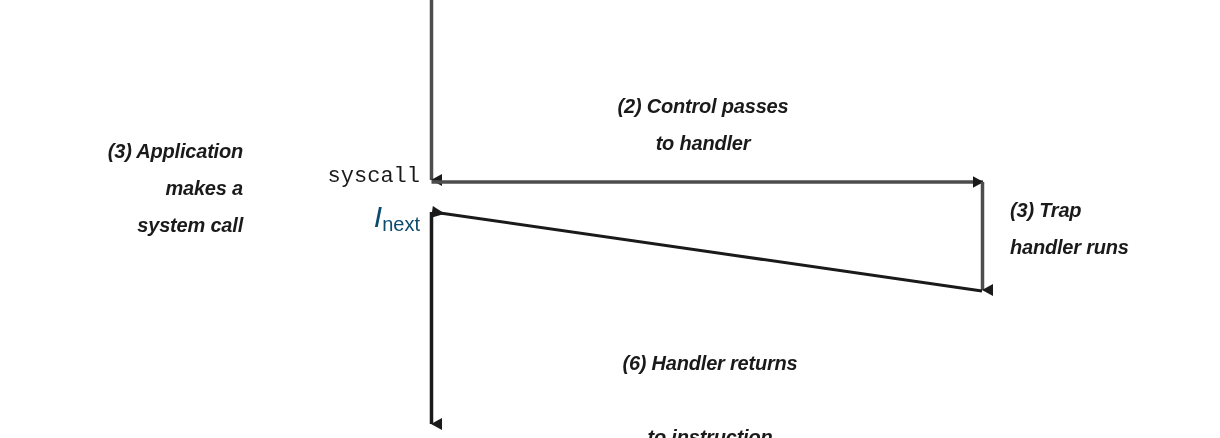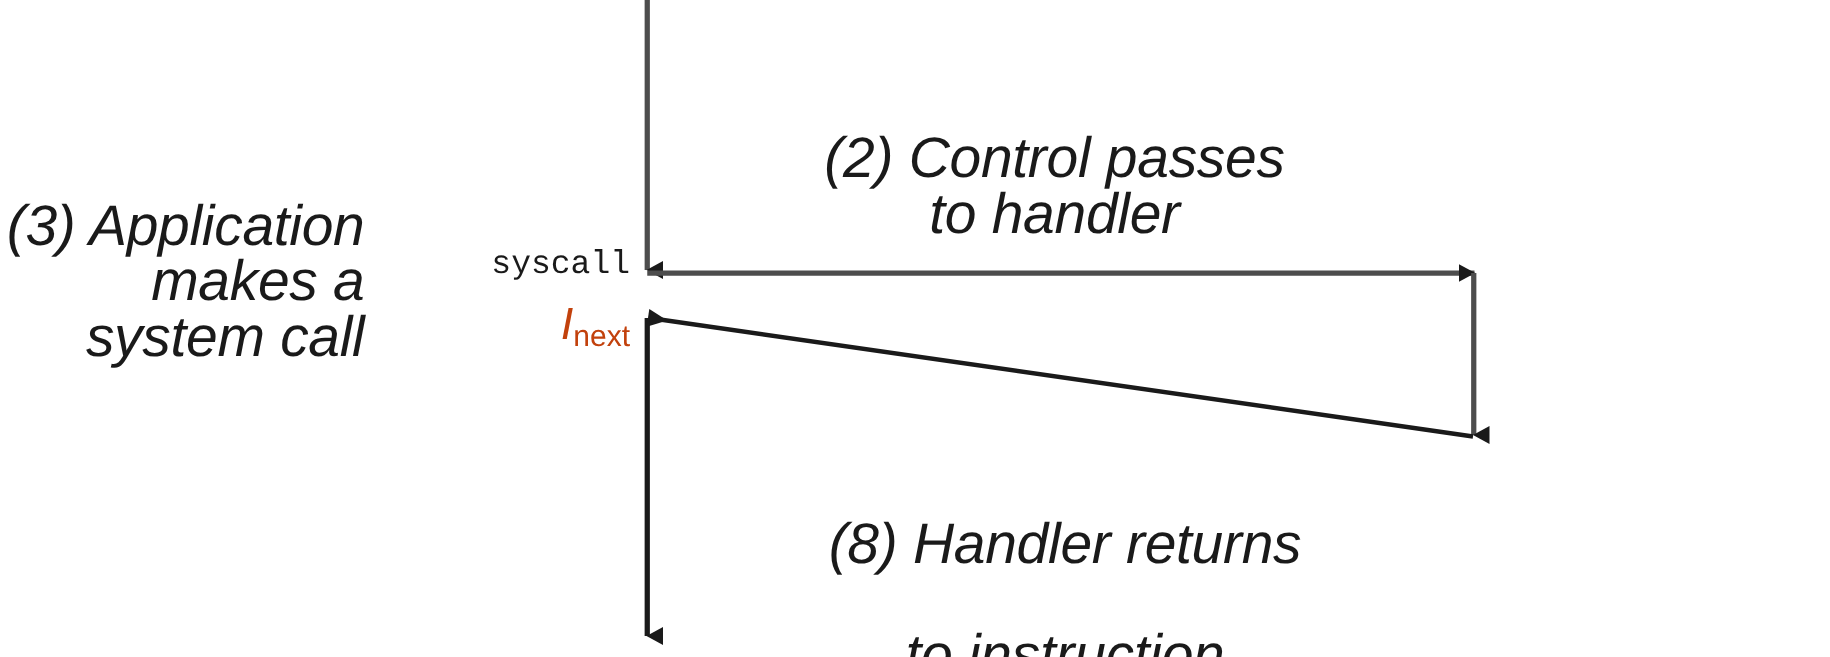--- a/index.html
+++ b/index.html
@@ -19,22 +19,22 @@
     position: absolute;
     left: 0;
     top: 0;
     width: 1220px;
     height: 438px;
   }
   .anno {
     position: absolute;
     font-family: "Liberation Sans", sans-serif;
     font-style: italic;
-    font-weight: normal;
-    font-size: 38px;
+    font-weight: bold;
+    font-size: 20px;
     line-height: 37px;
     color: #1a1a1a;
     white-space: pre-line;
     letter-spacing: -0.2px;
   }
   .anno-1 {
     left: 0px;
     top: 133px;
     width: 243px;
     text-align: right;
@@ -72,21 +72,21 @@
     width: 155px;
     text-align: right;
   }
   .label-inext {
     position: absolute;
     left: 265px;
     top: 200px;
     width: 155px;
     text-align: right;
     font-family: "Liberation Sans", sans-serif;
-    color: #c2410c;
+    color: #0c4a6e;
     white-space: nowrap;
   }
   .label-inext .i-italic {
     font-style: italic;
     font-size: 30px;
   }
   .label-inext .sub {
     font-style: normal;
     font-size: 20px;
     vertical-align: -0.22em;
@@ -121,23 +121,25 @@
     <line x1="431.5" y1="212" x2="431.5" y2="424" stroke="#1a1a1a" stroke-width="3.5" marker-end="url(#arrow-down)"></line>
   </svg>
 
   <div class="anno anno-1">(3) Application
 makes a
 system call</div>
 
   <div class="anno anno-2">(2) Control passes
 to handler</div>
 
+  <div class="anno anno-3">(3) Trap
+handler runs</div>
 
   <div class="anno anno-4">
-    <div>(8) Handler returns</div>
+    <div>(6) Handler returns</div>
     <div>to instruction</div>
     
   </div>
 
   <div class="label-mono label-syscall">syscall</div>
 
   <div class="label-inext"><span class="i-italic">I</span><span class="sub">next</span></div>
 
 </div>
 

